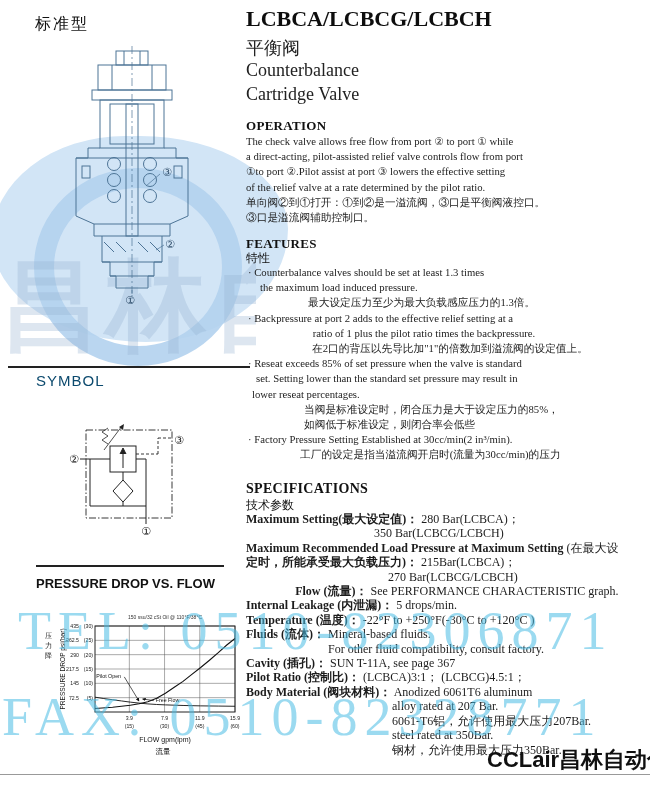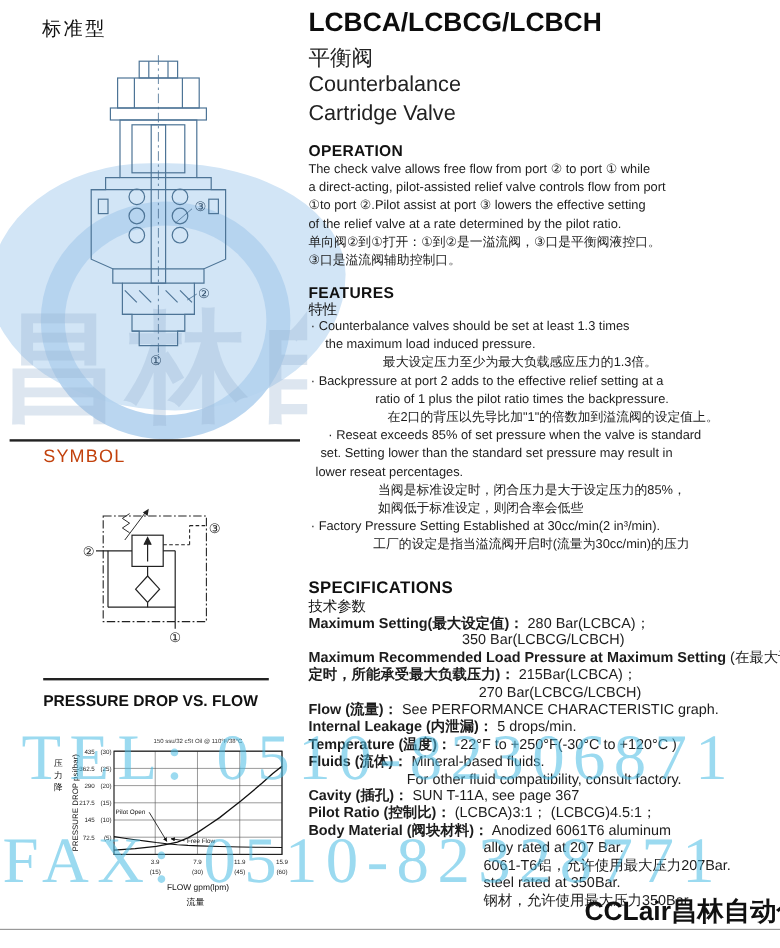--- a/index.html
+++ b/index.html
@@ -15,23 +15,23 @@
            font-size:175px;font-weight:bold;letter-spacing:-6px;color:rgba(120,126,132,.18);z-index:1;}
   .wm-cn{left:0;top:240px;width:256px;height:130px;overflow:hidden;white-space:nowrap;
          font-size:100px;font-weight:bold;letter-spacing:6px;color:rgba(148,178,208,.32);z-index:1;}
   .wm-cyan{font-family:"Liberation Serif","DejaVu Serif",serif;font-size:54px;letter-spacing:7px;
            white-space:nowrap;color:rgba(72,188,228,.55);z-index:5;}
   .wm-dark{left:487px;top:745px;font-size:22px;font-weight:bold;white-space:nowrap;color:#101010;z-index:6;}
   
   .z2{z-index:2;}
   .type-label{left:35px;top:14px;font-size:16px;letter-spacing:2px;color:#111;}
   .divider{background:#222;height:2px;z-index:2;}
-  .sym-head{left:36px;top:372px;font-size:15px;letter-spacing:1px;color:#c2410c;}
+  .sym-head{left:36px;top:372px;font-size:15px;letter-spacing:1px;color:#0c4a6e;}
   .chart-head{left:36px;top:576px;font-size:13px;font-weight:bold;color:#111;}
-  .rightcol{left:257px;top:0;width:392px;height:626px;z-index:2;}
+  .rightcol{left:246px;top:0;width:392px;height:626px;z-index:2;font-family:Liberation Serif, serif;}
   .title{left:0;top:6px;font-size:22px;font-weight:bold;color:#0d0d0d;}
   .sub{font-size:18px;color:#222;}
   .h-bold{font-size:13px;font-weight:bold;color:#111;letter-spacing:.3px;}
   .h-cn{font-size:12px;color:#111;}
   .bodyline{font-size:10.7px;line-height:15.2px;white-space:nowrap;color:#1c1c1c;}
   .specrow{font-size:12px;line-height:14.4px;white-space:nowrap;color:#1c1c1c;}
   .specrow .b{font-weight:bold;}
   .footer-line{left:0;top:774px;width:650px;height:1px;background:#999;z-index:4;}
   svg{overflow:visible;}
   svg text{font-family:"Liberation Sans","DejaVu Sans",sans-serif;}
@@ -196,38 +196,38 @@
 
     <div class="abs h-bold" style="left:0;top:236px;">FEATURES</div>
     <div class="abs h-cn" style="left:0;top:250px;">特性</div>
     <div class="abs" style="left:0;top:265px;" id="feat-lines">
         <div class="bodyline" style="padding-left: 2px;">· Counterbalance valves should be set at least 1.3 times</div>
         <div class="bodyline" style="padding-left: 14px;">the maximum load induced pressure.</div>
         <div class="bodyline" style="padding-left: 62px;">最大设定压力至少为最大负载感应压力的1.3倍。</div>
         <div class="bodyline" style="padding-left: 2px;">· Backpressure at port 2 adds to the effective relief setting at a</div>
         <div class="bodyline" style="padding-left: 14px; text-align: center;">ratio of 1 plus the pilot ratio times the backpressure.</div>
         <div class="bodyline" style="padding-left: 66px;">在2口的背压以先导比加"1"的倍数加到溢流阀的设定值上。</div>
-        <div class="bodyline" style="padding-left: 2px; text-align: center;">· Reseat exceeds 85% of set pressure when the valve is standard</div>
+        <div class="bodyline" style="padding-left: 2px;">· Reseat exceeds 85% of set pressure when the valve is standard</div>
         <div class="bodyline" style="padding-left: 10px;">set. Setting lower than the standard set pressure may result in</div>
         <div class="bodyline" style="padding-left: 6px;">lower reseat percentages.</div>
         <div class="bodyline" style="padding-left: 58px;">当阀是标准设定时，闭合压力是大于设定压力的85%，</div>
         <div class="bodyline" style="padding-left: 58px;">如阀低于标准设定，则闭合率会低些</div>
         <div class="bodyline" style="padding-left: 2px;">· Factory Pressure Setting Established at 30cc/min(2 in³/min).</div>
         <div class="bodyline" style="padding-left: 54px;">工厂的设定是指当溢流阀开启时(流量为30cc/min)的压力</div>
       </div>
 
     <div class="abs h-bold" style="left:0;top:481px;font-size:14px;">SPECIFICATIONS</div>
     <div class="abs h-cn" style="left:0;top:497px;">技术参数</div>
     <div class="abs" style="left:0;top:512px;" id="spec-rows">
         <div class="specrow" style="padding-left: 0px;"><span class="b">Maximum Setting(最大设定值)：</span><span> 280 Bar(LCBCA)；</span></div>
         <div class="specrow" style="padding-left: 128px;"><span>350 Bar(LCBCG/LCBCH)</span></div>
         <div class="specrow" style="padding-left: 0px;"><span class="b">Maximum Recommended Load Pressure at Maximum Setting</span><span> (在最大设</span></div>
         <div class="specrow" style="padding-left: 0px;"><span class="b">定时，所能承受最大负载压力)：</span><span> 215Bar(LCBCA)；</span></div>
         <div class="specrow" style="padding-left: 142px;"><span>270 Bar(LCBCG/LCBCH)</span></div>
-        <div class="specrow" style="padding-left: 0px;"><span class="b">Flow (流量)：</span><span> See PERFORMANCE CHARACTERISTIC graph.</span></div>
+        <div class="specrow" style="padding-left: 0px; text-align: right;"><span class="b">Flow (流量)：</span><span> See PERFORMANCE CHARACTERISTIC graph.</span></div>
         <div class="specrow" style="padding-left: 0px;"><span class="b">Internal Leakage (内泄漏)：</span><span> 5 drops/min.</span></div>
         <div class="specrow" style="padding-left: 0px;"><span class="b">Temperature (温度)：</span><span> -22°F to +250°F(-30°C to +120°C )</span></div>
         <div class="specrow" style="padding-left: 0px;"><span class="b">Fluids (流体)：</span><span> Mineral-based fluids.</span></div>
         <div class="specrow" style="padding-left: 82px;"><span>For other fluid compatibility, consult factory.</span></div>
         <div class="specrow" style="padding-left: 0px;"><span class="b">Cavity (插孔)：</span><span> SUN T-11A, see page 367</span></div>
         <div class="specrow" style="padding-left: 0px;"><span class="b">Pilot Ratio (控制比)：</span><span> (LCBCA)3:1；  (LCBCG)4.5:1；</span></div>
         <div class="specrow" style="padding-left: 0px;"><span class="b">Body Material (阀块材料)：</span><span> Anodized 6061T6 aluminum</span></div>
         <div class="specrow" style="padding-left: 146px;"><span>alloy rated at 207 Bar.</span></div>
         <div class="specrow" style="padding-left: 146px;"><span>6061-T6铝，允许使用最大压力207Bar.</span></div>
         <div class="specrow" style="padding-left: 146px;"><span>steel rated at 350Bar.</span></div>

